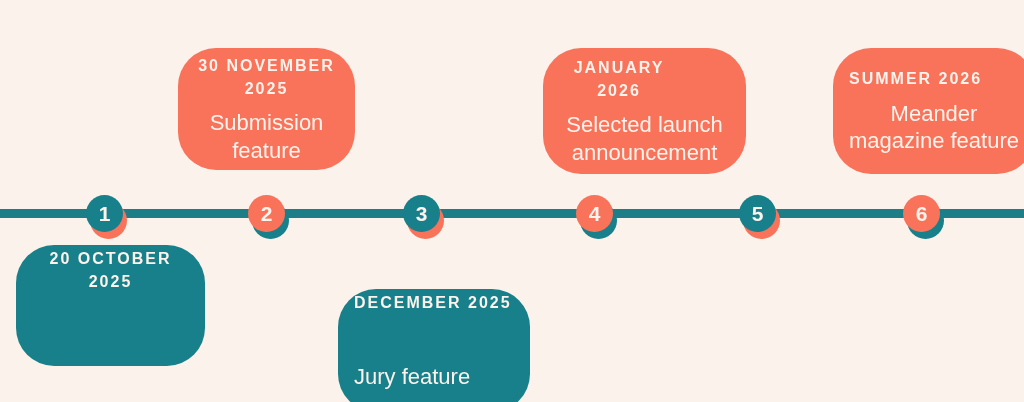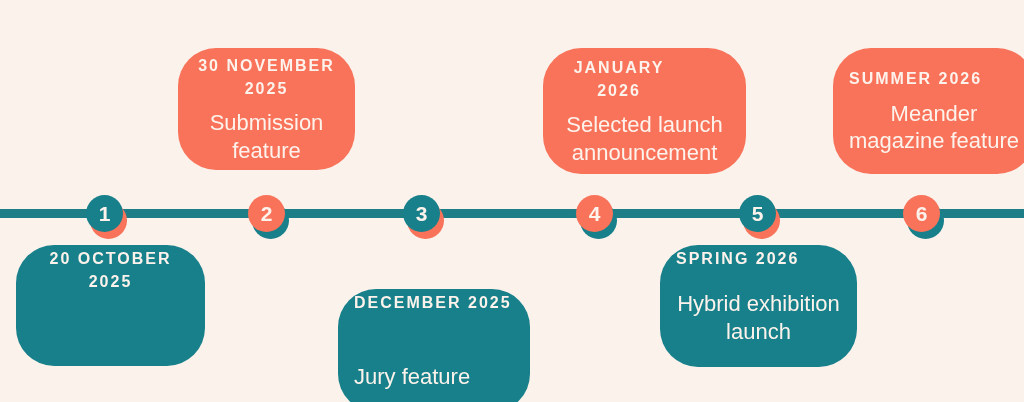--- a/index.html
+++ b/index.html
@@ -106,23 +106,19 @@
   <div class="card teal below c3">
     <div class="card-date">DECEMBER 2025</div>
     <div class="card-label">Jury feature</div>
   </div>
 
   <div class="card coral above c4">
     <div class="card-date">JANUARY 2026</div>
     <div class="card-label">Selected launch announcement</div>
   </div>
 
-  <div class="card teal below c5">
-    <div class="card-date">SPRING 2026</div>
-    <div class="card-label">Hybrid exhibition launch</div>
-  </div>
 
   <div class="card coral above c6">
     <div class="card-date">SUMMER 2026</div>
     <div class="card-label">Meander magazine feature</div>
   </div>
 
 </div>
 
 </body></html>

